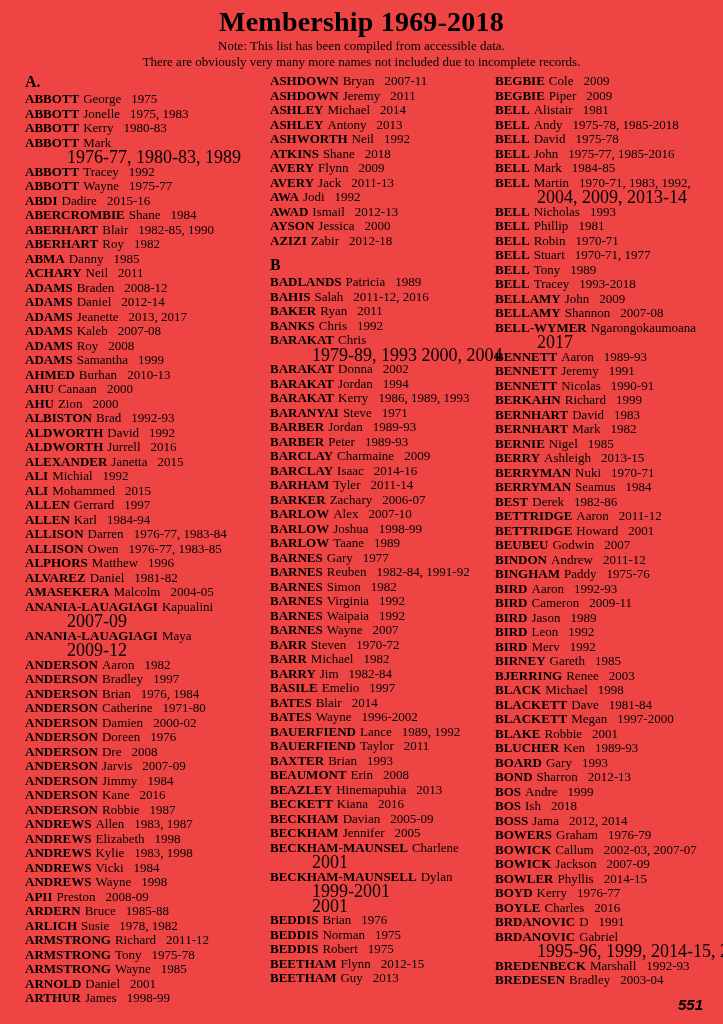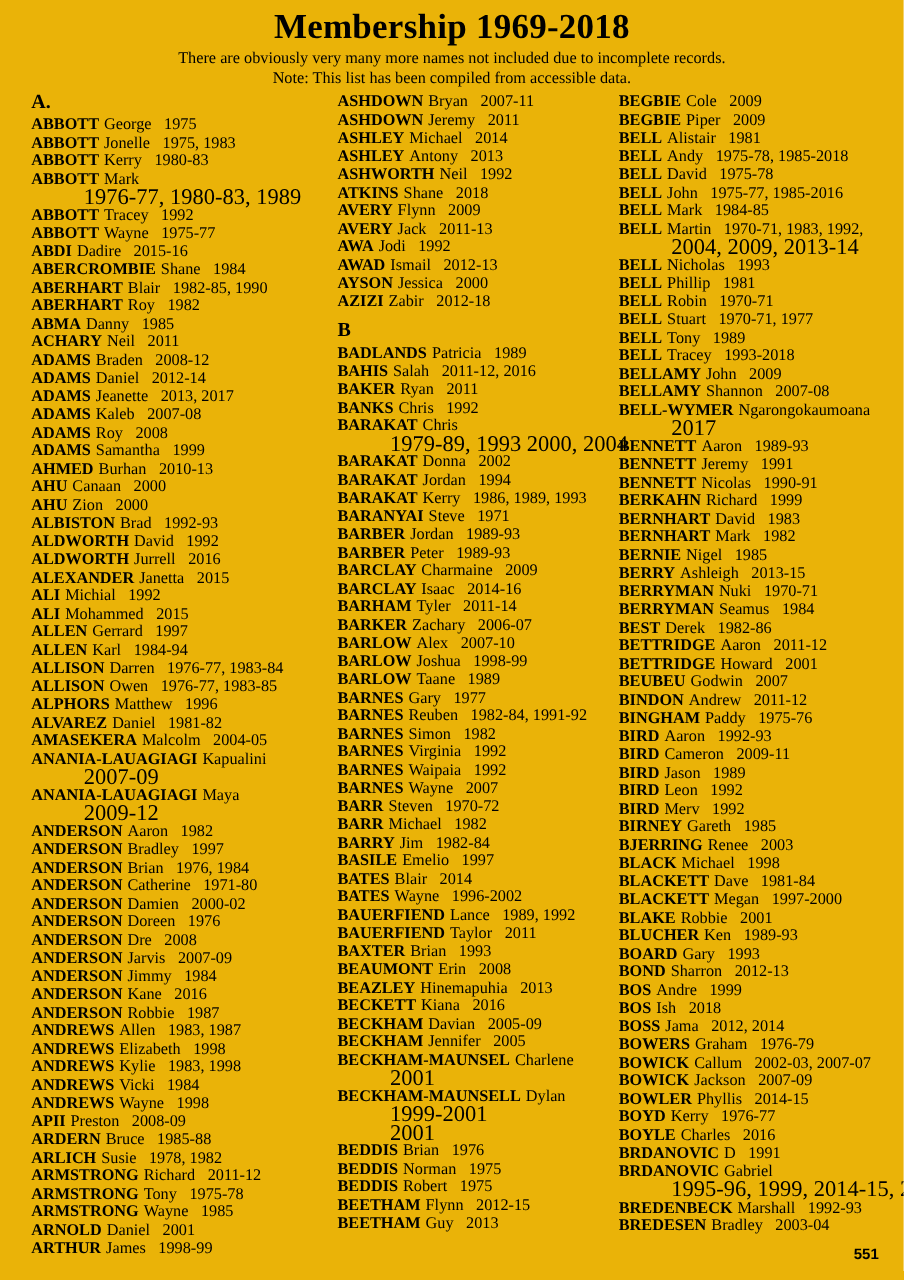--- a/index.html
+++ b/index.html
@@ -1,19 +1,19 @@
 <!DOCTYPE html>
 <html><head>
 <meta charset="utf-8">
 <style>
   html,body{margin:0;padding:0;background:#ffffff;}
   .page{
     position:relative;
     width:723px;height:1024px;
-    background:#eab308;
+    background:#ef4444;
     font-family:"Liberation Serif", serif;
     color:#000;
     overflow:hidden;
   }
   .hdr{ text-align:center; padding-top:6px; }
   .title{
     font-size:28px; font-weight:bold; line-height:32px;
     letter-spacing:0.2px;
   }
   .note{ font-size:13px; line-height:15.5px; }
@@ -35,31 +35,31 @@
   }
   .sn{ font-weight:bold; margin-right:4px; }
   .yrs{ margin-left:10px; }
   .cont{
     font-size:18px; line-height:14.5px; white-space:nowrap;
     padding-left:42px;
   }
   .pagenum{
     position:absolute; right:20px; top:996px;
     font-family:"Liberation Sans", sans-serif;
-    font-size:12px; font-weight:600;
+    font-size:15px; font-weight:600;font-style:italic;
   }
 </style>
 </head>
 <body>
 
 <div class="page">
   <div class="hdr">
     <div class="title">Membership 1969-2018</div>
+    <div class="note">Note: This list has been compiled from accessible data.</div>
     <div class="note">There are obviously very many more names not included due to incomplete records.</div>
-    <div class="note">Note: This list has been compiled from accessible data.</div>
   </div>
   <div class="cols" id="columns">
       <div class="col col1">
         <div class="sec">A.</div>
         <div class="entry"><span class="sn">ABBOTT</span><span class="nm">George</span><span class="yrs">1975</span></div>
         <div class="entry"><span class="sn">ABBOTT</span><span class="nm">Jonelle</span><span class="yrs">1975, 1983</span></div>
         <div class="entry"><span class="sn">ABBOTT</span><span class="nm">Kerry</span><span class="yrs">1980-83</span></div>
         <div class="entry"><span class="sn">ABBOTT</span><span class="nm">Mark</span></div>
         <div class="cont">1976-77, 1980-83, 1989</div>
         <div class="entry"><span class="sn">ABBOTT</span><span class="nm">Tracey</span><span class="yrs">1992</span></div>

